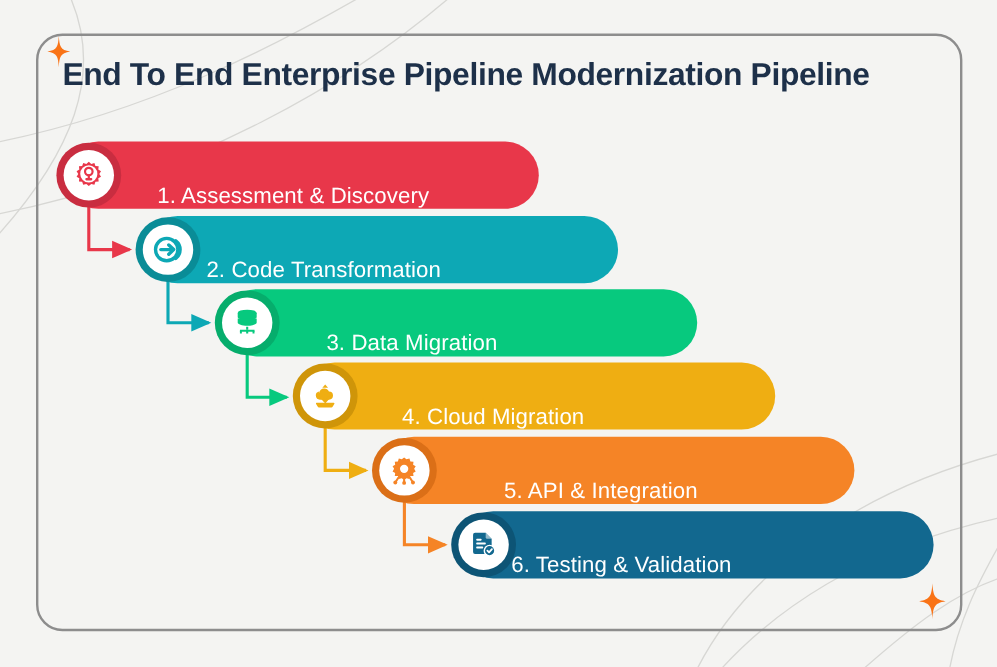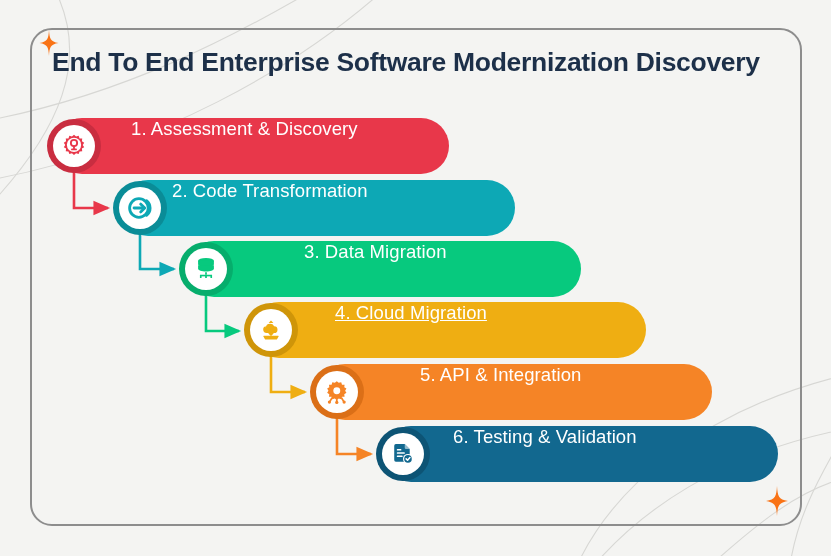--- a/index.html
+++ b/index.html
@@ -79,21 +79,21 @@
     left: 0; top: 0;
     width: 831px;
     height: 556px;
     z-index: 5;
     pointer-events: none;
   }
 
   .step {
     position: absolute;
     display: flex;
-    align-items: flex-start;
+    align-items: flex-end;
     height: 56px;
     border-radius: 28px;
     z-index: 6;
   }
 
   .step-badge {
     position: absolute;
     left: -7px;
     top: 50%;
     transform: translateY(-50%);
@@ -146,21 +146,21 @@
 
   <div class="frame"></div>
 
   <svg class="sparkle sparkle-tl" width="26" height="26" viewBox="0 0 26 26">
     <path d="M13 0 C13.6 8.6 14.2 11.6 22.5 13 C14.2 14.4 13.6 17.4 13 26 C12.4 17.4 11.8 14.4 3.5 13 C11.8 11.6 12.4 8.6 13 0 Z" fill="#f97316"></path>
   </svg>
   <svg class="sparkle sparkle-br" width="30" height="30" viewBox="0 0 30 30">
     <path d="M15 0 C15.7 10 16.4 13.4 26 15 C16.4 16.6 15.7 20 15 30 C14.3 20 13.6 16.6 4 15 C13.6 13.4 14.3 10 15 0 Z" fill="#f97316"></path>
   </svg>
 
-  <div class="title">End To End Enterprise Software Modernization Discovery</div>
+  <div class="title">End To End Enterprise Pipeline Modernization Pipeline</div>
 
   <svg class="connectors" viewBox="0 0 831 556">
     <defs>
       <marker id="ah1" markerWidth="7" markerHeight="7" refX="5.6" refY="3.2" orient="auto">
           <path d="M0,0.4 L6.4,3.2 L0,6 Z" fill="#e8374a"></path>
         </marker>
       <marker id="ah2" markerWidth="7" markerHeight="7" refX="5.6" refY="3.2" orient="auto">
           <path d="M0,0.4 L6.4,3.2 L0,6 Z" fill="#0da8b5"></path>
         </marker>
       <marker id="ah3" markerWidth="7" markerHeight="7" refX="5.6" refY="3.2" orient="auto">
@@ -219,36 +219,36 @@
           <svg width="26" height="26" viewBox="0 0 24 24" fill="#07c97e">
             <ellipse cx="12" cy="4.4" rx="7.3" ry="2.5"></ellipse>
             <path d="M4.7 4.4 v3.1 c0 1.4 3.3 2.5 7.3 2.5 s7.3-1.1 7.3-2.5 V4.4"></path>
             <path d="M4.7 8.6 v3.1 c0 1.4 3.3 2.5 7.3 2.5 s7.3-1.1 7.3-2.5 V8.6"></path>
             <path d="M11.2 15 h1.6 v2.3 h-1.6 z"></path>
             <path d="M6.4 17.3 h11.2 v1.5 H6.4 z"></path>
             <path d="M6.4 18.2 h1.5 v2.1 H6.4 z M11.2 18.2 h1.6 v2.1 h-1.6 z M16.1 18.2 h1.5 v2.1 h-1.5 z"></path>
           </svg>
         </div>
       </div>
-      <span class="step-label" style="margin-left:118px;">3. Data Migration</span>
+      <span class="step-label" style="margin-left:86px;">3. Data Migration</span>
     </div>
 
     <div class="step" style="left:251px; top:302px; width:395px; background:#efae12;">
       <div class="step-badge" style="background:#cf9509;">
         <div class="disc">
           <svg width="26" height="26" viewBox="0 0 24 24" fill="#efae12">
             <path d="M7.2 10.2 a4 4 0 0 1 4-3.9 a4.1 4.1 0 0 1 3.7 2.3 a3.1 3.1 0 0 1 3.1 3.1 a3.1 3.1 0 0 1 -3.1 3.1 H8.1 a3.2 3.2 0 0 1 -0.9 -6.3 Z"></path>
             <path d="M12 3.2 L14.2 5.6 H9.8 Z"></path>
             <rect x="11.1" y="10.4" width="1.9" height="5.4" rx="0.5"></rect>
             <path d="M9.1 13.1 L12 16.4 L14.9 13.1" fill="none" stroke="#efae12" stroke-width="1.9" stroke-linecap="round" stroke-linejoin="round"></path>
             <path d="M5.5 17.2 h13 a0.6 0.6 0 0 1 0.5 0.9 l-1.3 2.2 a1 1 0 0 1 -0.9 0.5 H7.2 a1 1 0 0 1 -0.9 -0.5 L5 18.1 a0.6 0.6 0 0 1 0.5 -0.9 Z"></path>
           </svg>
         </div>
       </div>
-      <span class="step-label" style="margin-left:84px;text-decoration:underline;">4. Cloud Migration</span>
+      <span class="step-label" style="margin-left:84px;">4. Cloud Migration</span>
     </div>
 
     <div class="step" style="left:317px; top:364px; width:395px; background:#f58426;">
       <div class="step-badge" style="background:#db6f17;">
         <div class="disc">
           <svg width="26" height="26" viewBox="0 0 24 24" fill="#f58426">
             <path d="M11.8 2 L13.6 3.5 L15.9 2.9 L16.6 5.2 L19 5.3 L18.7 7.6 L20.7 8.8 L19.5 10.8 L20.7 12.8 L18.7 14 L19 16.3 L16.6 16.4 L15.9 18.7 L13.6 18.1 L11.8 19.6 L10 18.1 L7.7 18.7 L7 16.4 L4.6 16.3 L4.9 14 L2.9 12.8 L4.1 10.8 L2.9 8.8 L4.9 7.6 L4.6 5.3 L7 5.2 L7.7 2.9 L10 3.5 Z"></path>
             <circle cx="11.8" cy="10.8" r="3.2" fill="#ffffff"></circle>
             <path d="M11.8 19.4 v1.4 M7.2 17.8 L5.6 20.4 M16.4 17.8 L18 20.4" stroke="#f58426" stroke-width="1.6" stroke-linecap="round"></path>
             <circle cx="11.8" cy="21.6" r="1.5"></circle>
@@ -270,17 +270,17 @@
               <rect x="6.3" y="7.3" width="4.2" height="1.5" rx="0.6"></rect>
               <rect x="6.3" y="10.3" width="7.4" height="1.5" rx="0.6"></rect>
               <rect x="6.3" y="13.3" width="5.4" height="1.5" rx="0.6"></rect>
             </g>
             <circle cx="16.6" cy="16.5" r="4.6" fill="#ffffff"></circle>
             <circle cx="16.6" cy="16.5" r="3.5"></circle>
             <path d="M14.9 16.5 L16.2 17.8 L18.4 15.3" fill="none" stroke="#ffffff" stroke-width="1.4" stroke-linecap="round" stroke-linejoin="round"></path>
           </svg>
         </div>
       </div>
-      <span class="step-label" style="margin-left:70px;">6. Testing &amp; Validation</span>
+      <span class="step-label" style="margin-left:43px;">6. Testing &amp; Validation</span>
     </div>
 
   </div>
 </div>
 
 </body></html>

